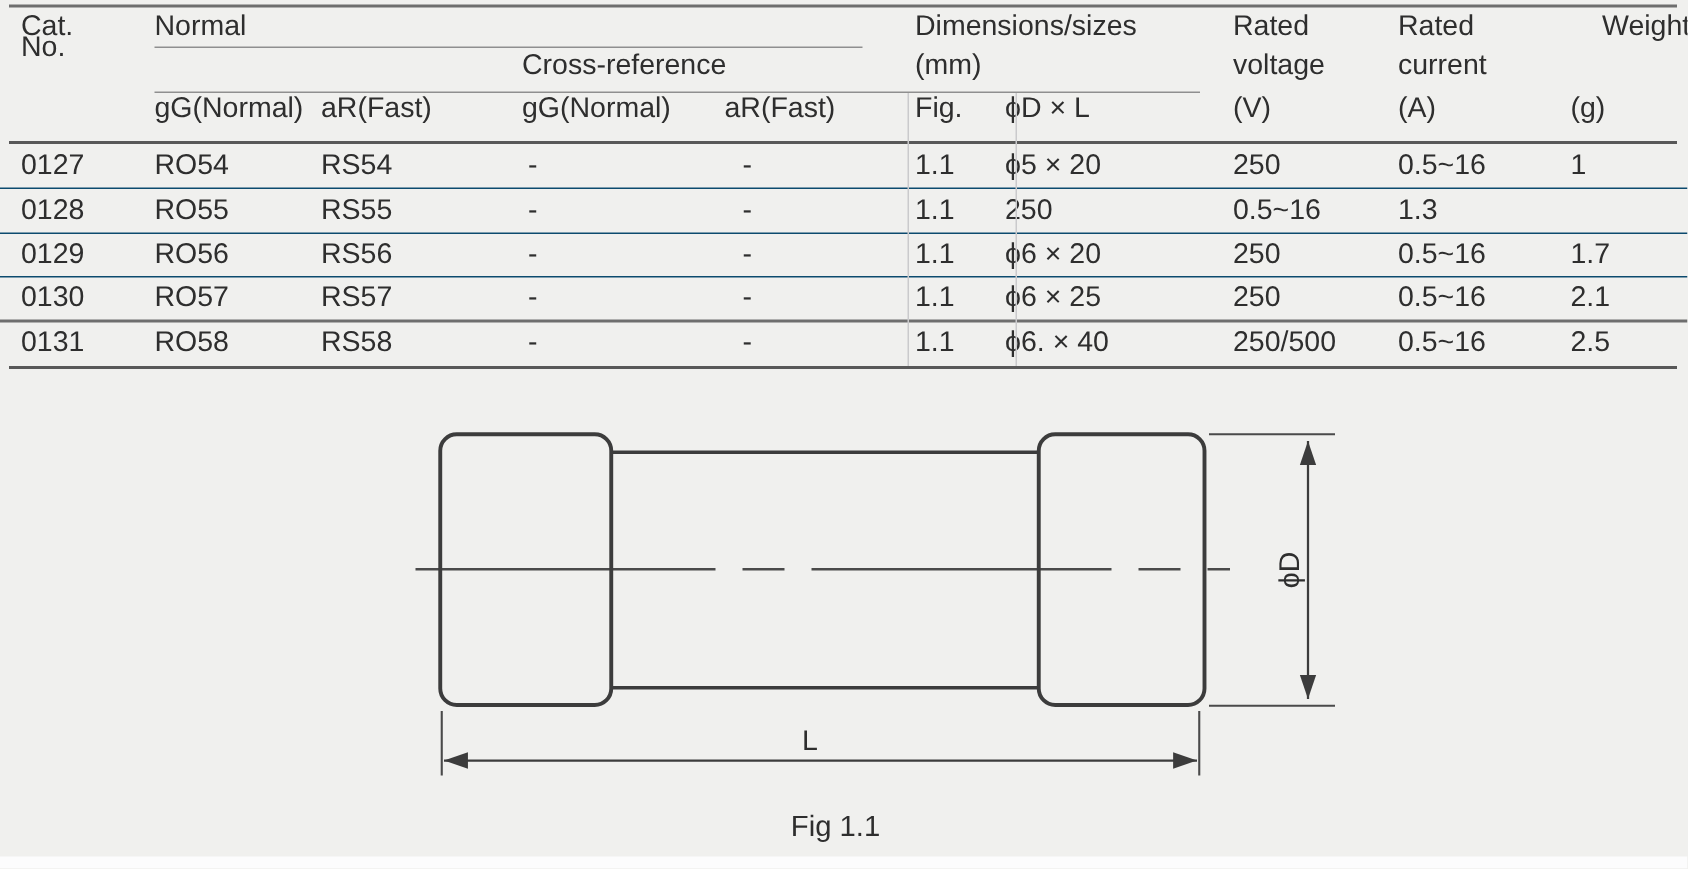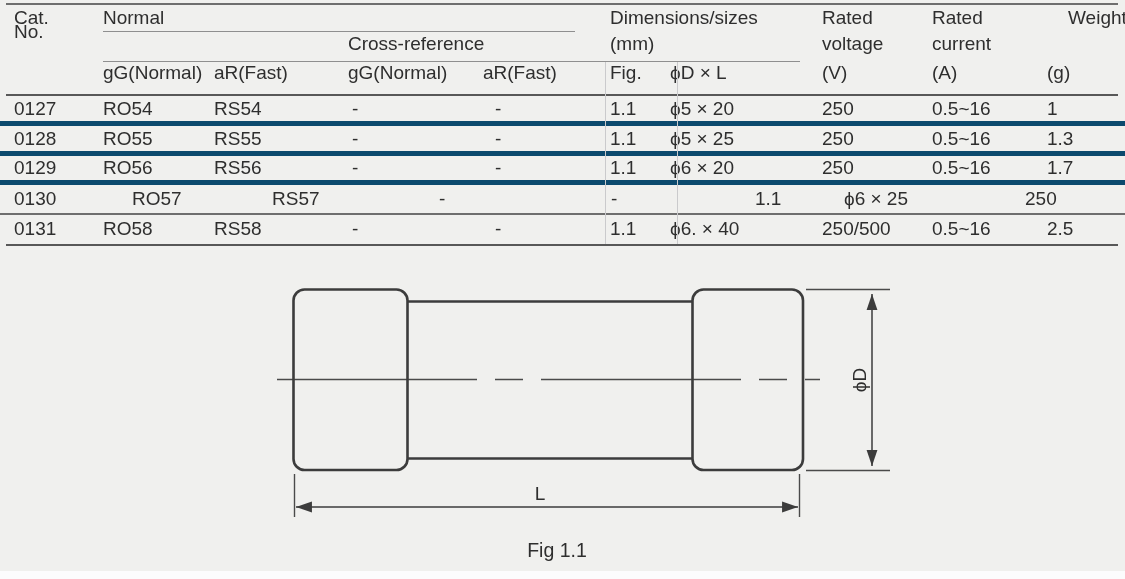--- a/index.html
+++ b/index.html
@@ -12,25 +12,25 @@
   .h{position:absolute;font-size:19px;line-height:22px;white-space:nowrap;}
   .rule{position:absolute;left:6px;width:1112px;background:#666;}
   .uline{position:absolute;height:1px;background:#8f8f8f;}
   .vguide{position:absolute;width:1px;background:#cacacc;}
   .tbody{position:absolute;top:97px;left:0;width:1125px;}
   .trow{
     display:grid;
     grid-template-columns:89px 111px 134px 135px 127px 60px 152px 110px 115px 71px;
     padding-left:14px;
     height:29.4px;box-sizing:border-box;
-    border-bottom:5px solid #0c4a6e;
+    border-bottom:1px solid #0c4a6e;
     align-items:center;
     font-size:19px;white-space:nowrap;
   }
-  .trow:nth-child(4){border-bottom:2px solid #6e6e6e;gap:29px;}
+  .trow:nth-child(4){border-bottom:2px solid #6e6e6e;}
   .trow:last-child{border-bottom:none;border-radius:10px;}
   .cell{display:block;}
   .c-crossgg{padding-left:4px;}
   .c-crossar{padding-left:12px;}
   svg{position:absolute;top:0;left:0;pointer-events:none;}
   .bottom-strip{position:absolute;left:0;bottom:0;width:1125px;height:8px;background:#fcfcfd;}
   svg text{font-family:"Liberation Sans","DejaVu Sans",sans-serif;fill:#2e2e2e;}
 </style>
 </head>
 <body>
@@ -84,21 +84,20 @@
     <span class="cell">0.5~16</span>
     <span class="cell">1</span>
   </div>
       <div class="trow">
     <span class="cell">0128</span>
     <span class="cell">RO55</span>
     <span class="cell">RS55</span>
     <span class="cell c-crossgg">-</span>
     <span class="cell c-crossar">-</span>
     <span class="cell">1.1</span>
-    <span class="cell">ϕ5 × 25</span>
     <span class="cell">250</span>
     <span class="cell">0.5~16</span>
     <span class="cell">1.3</span>
   </div>
       <div class="trow">
     <span class="cell">0129</span>
     <span class="cell">RO56</span>
     <span class="cell">RS56</span>
     <span class="cell c-crossgg">-</span>
     <span class="cell c-crossar">-</span>

